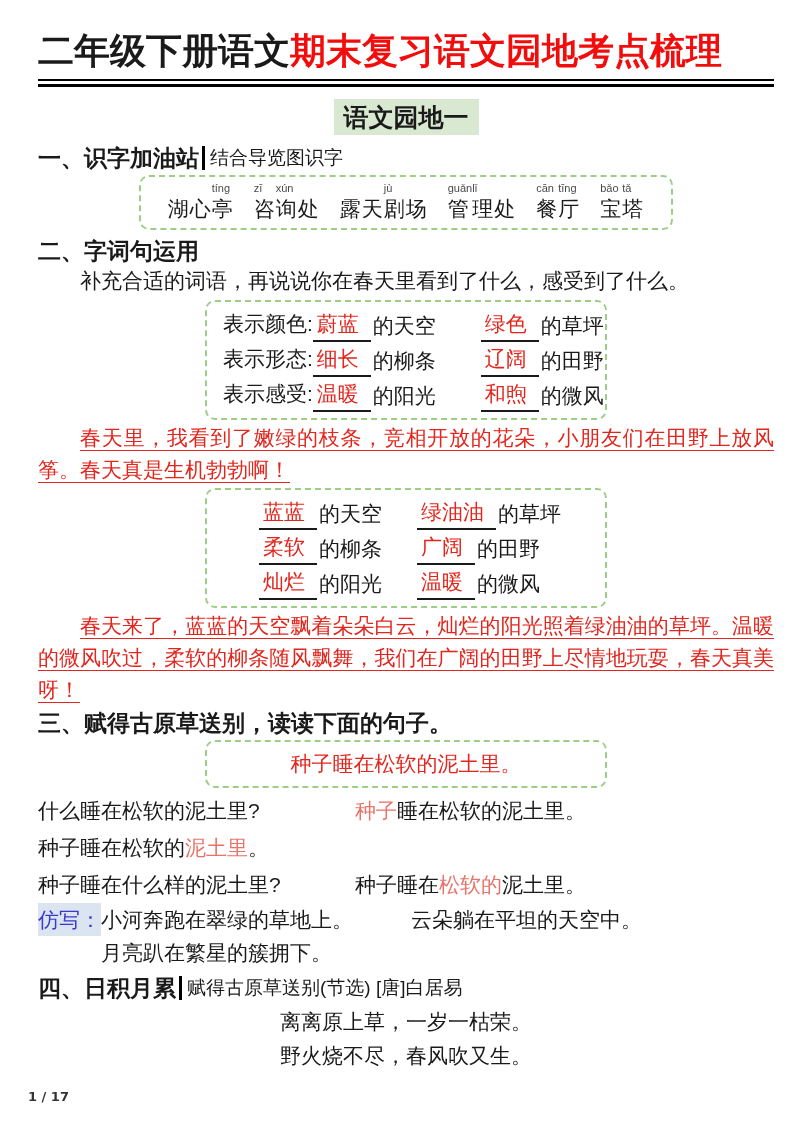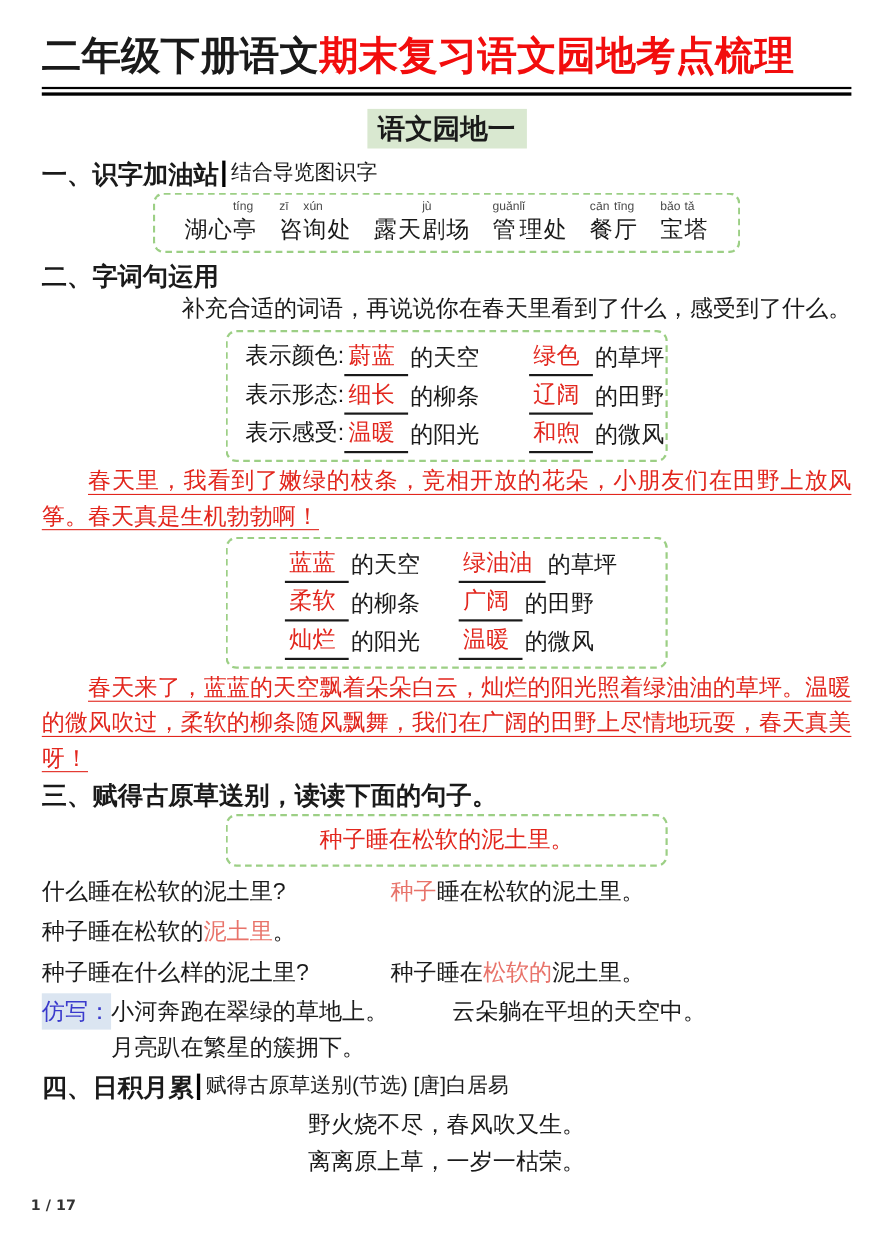--- a/index.html
+++ b/index.html
@@ -29,21 +29,21 @@
   .sec-head .bar { display: inline-block; width: 3px; height: 24px; background: #000; margin: 0 5px 0 3px; flex: none; }
 
   
   .pybox { width: 534px; margin: 2px auto 6px; border: 2px dashed #9ccf85; border-radius: 10px;
            padding: 5px 8px 6px; display: flex; justify-content: center; align-items: flex-end; gap: 20px; }
   .py-word { display: flex; align-items: flex-end; }
   .py-col { display: flex; flex-direction: column; align-items: flex-start; min-width: 22px; }
   .py { font-size: 11px; line-height: 13px; height: 13px; color: #4a4a4a; white-space: nowrap; }
   .hz { font-size: 21px; line-height: 27px; }
 
-  .intro { font-size: 21px; line-height: 30px; text-indent: 2em; margin: 0; text-align: right; }
+  .intro { font-size: 21px; line-height: 30px; text-indent: 2em; margin: 0; }
 
   
   .gbox { border: 2px dashed #9ccf85; border-radius: 10px; }
   .box1 { width: 402px; margin: 4px auto 2px; padding: 5px 0 6px 16px; }
   .box2 { width: 402px; margin: 2px auto; padding: 5px 0 6px 52px; }
   .fill-line { display: flex; align-items: baseline; font-size: 21px; line-height: 33px; }
   .pair { display: inline-flex; align-items: flex-end; }
   .box1 .p1 { width: 168px; }
   .box2 .p1 { width: 158px; }
   .ans { color: #e2261d; border-bottom: 2px solid #1a1a1a; padding: 0 12px 0 4px; }
@@ -282,19 +282,19 @@
   </div>
   <div class="fx-row2">月亮趴在繁星的簇拥下。</div>
 
   <div class="sec-head sec4">
     <span>四、日积月累</span>
       <span class="bar"></span>
       <span class="sub">赋得古原草送别(节选) [唐]白居易</span>
   </div>
 
   <div class="poem">
+    <div class="poem-line">离离原上草，一岁一枯荣。</div>
     <div class="poem-line">野火烧不尽，春风吹又生。</div>
-    <div class="poem-line">离离原上草，一岁一枯荣。</div>
   </div>
 
 </div>
 
 <div class="footer">1 / 17</div>
 
 </body></html>

